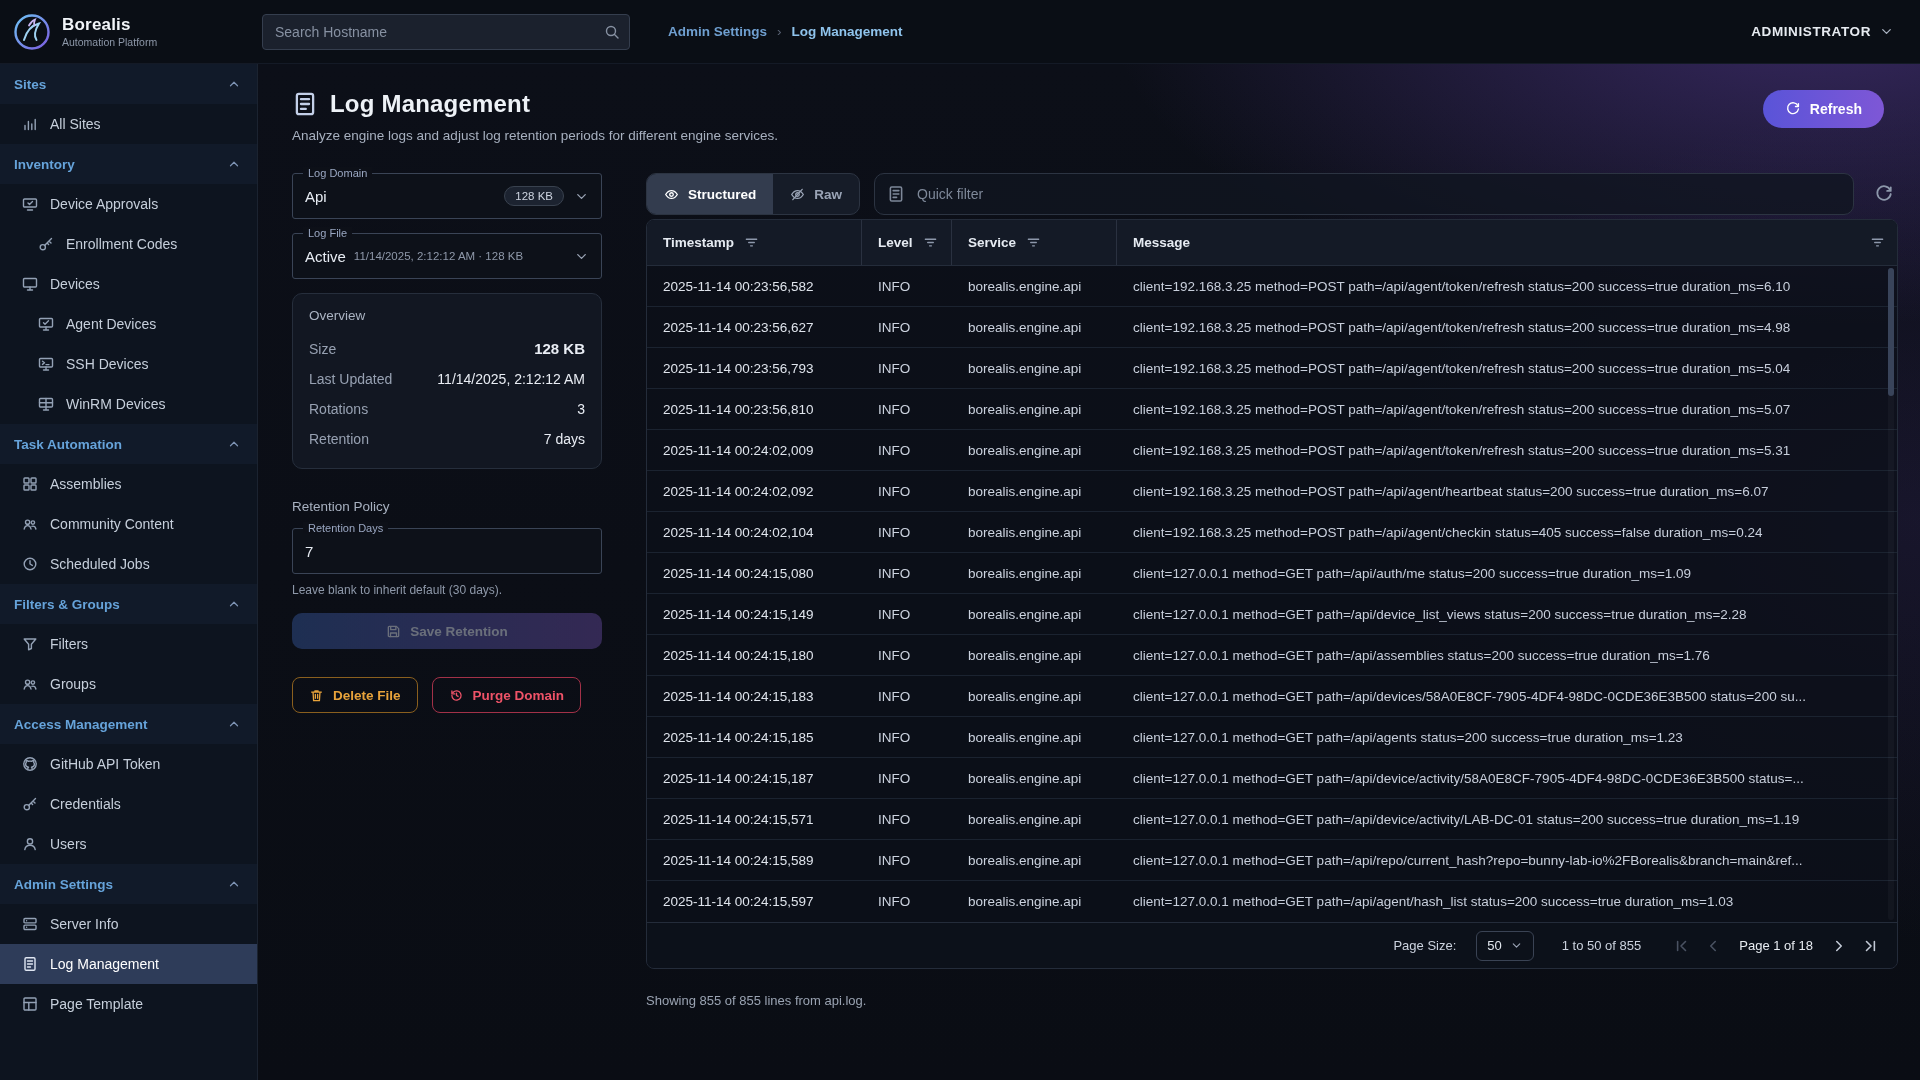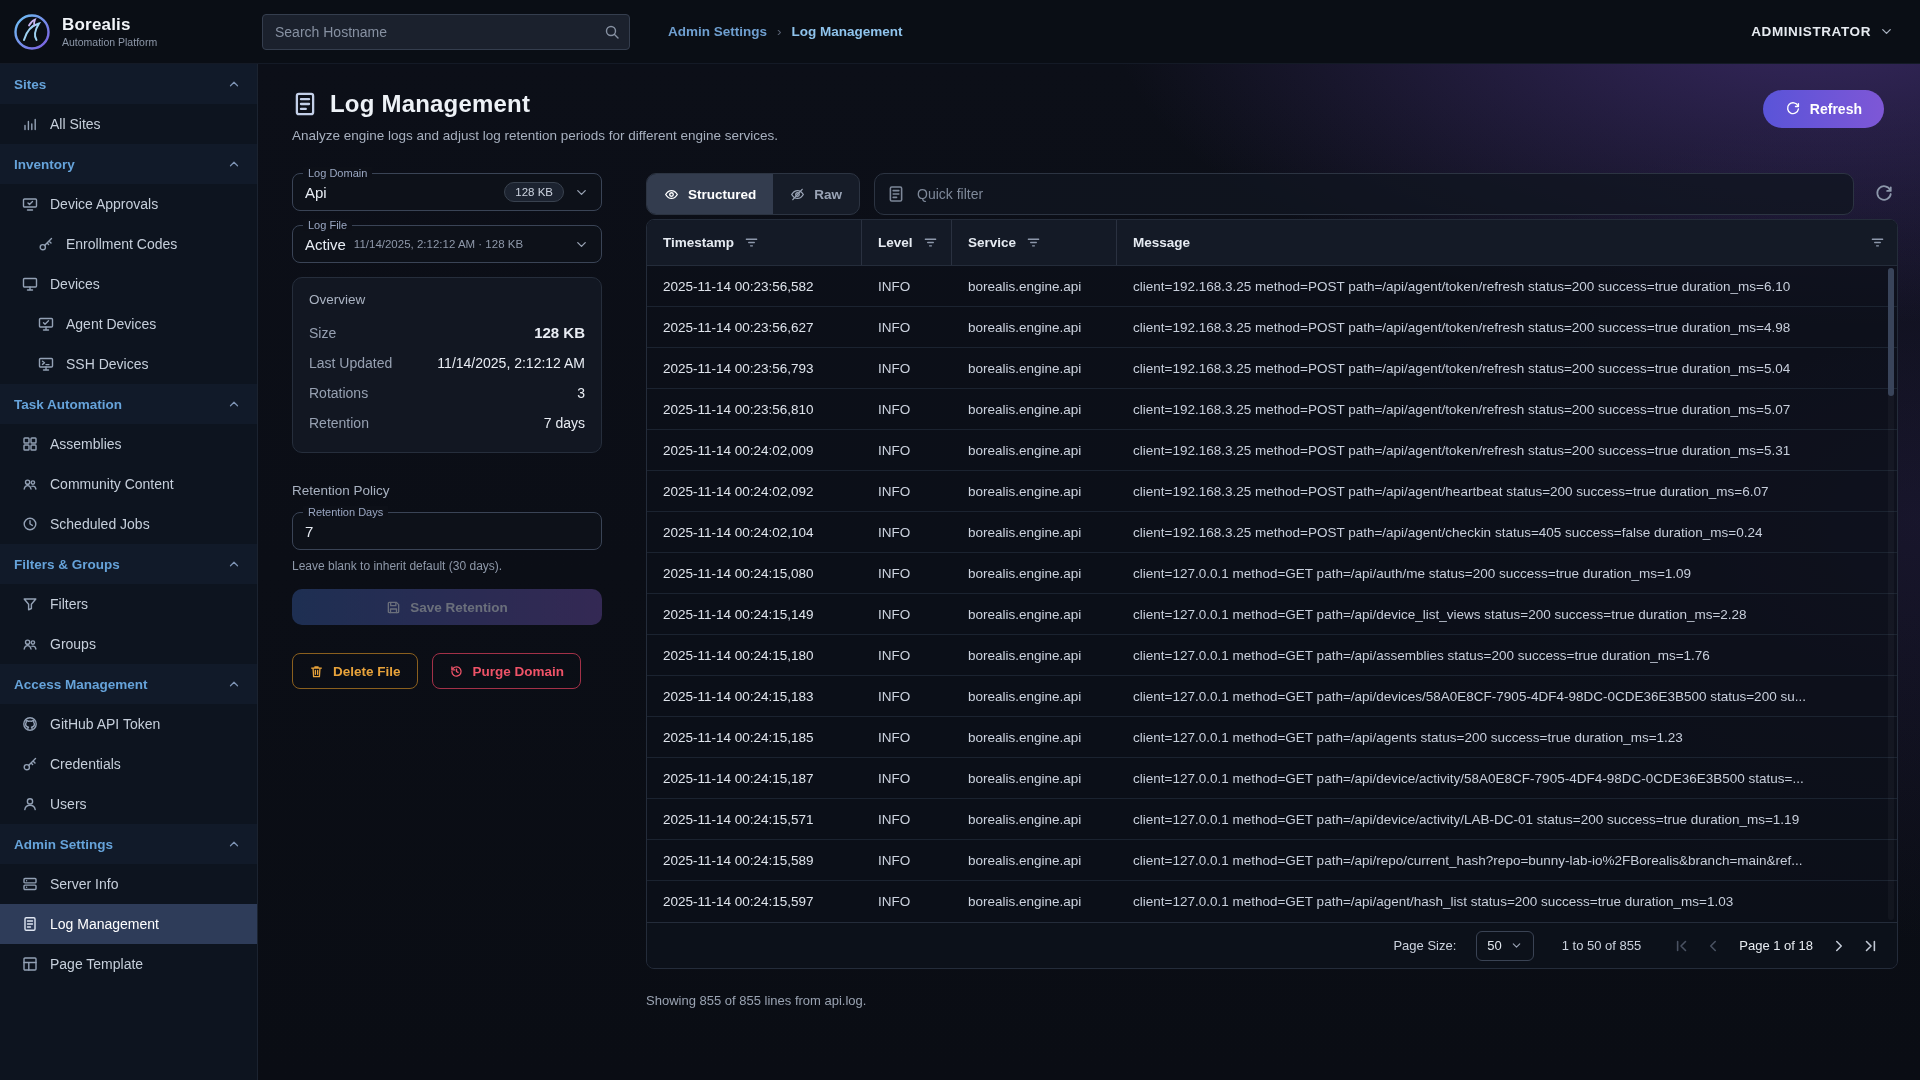--- a/index.html
+++ b/index.html
@@ -49,21 +49,21 @@
   .title-icon{color:#c3cfe8}
   h1{font-size:24px;font-weight:bold;color:#eef2f7;letter-spacing:.2px}
   .subtitle{margin-top:10px;font-size:13.5px;color:#a7b0bf}
   .refresh-btn{margin-left:auto;height:38px;padding:0 22px;border-radius:999px;border:none;cursor:pointer;
     background:linear-gradient(90deg,var(--accent-start,#5a54d8),var(--accent-end,#7e57d6));
     color:#fff;font-weight:bold;font-size:14px;display:flex;align-items:center;gap:9px;font-family:inherit}
   .content{flex:1;display:flex;padding:12px 22px 0 34px;gap:44px;min-height:0}
 
   
   .left-panel{width:310px;flex:0 0 310px}
-  .fld{position:relative;background:#0d1119;border:1px solid #3a4456;border-radius:8px;height:38px;
+  .fld{position:relative;background:#0d1119;border:1px solid #3a4456;border-radius:3px;height:46px;
     display:flex;align-items:center;padding:0 12px;margin-bottom:14px;cursor:pointer}
   .fld-label{position:absolute;top:-7px;left:10px;font-size:11px;color:#9aa7c2;background:#0d1018;padding:0 5px;cursor:default}
   .fld-value{font-size:15px;color:#e8edf4}
   .fld-meta{font-size:11.5px;color:#8e98a9;margin-left:8px;white-space:nowrap;overflow:hidden}
   .fld-badge{margin-left:auto;background:#1c2330;border:1px solid #39424f;border-radius:999px;
     font-size:11.5px;padding:3px 10px;color:#cdd4e0;white-space:nowrap}
   .fld-caret{color:#9aa4b5;margin-left:10px;flex:0 0 auto}
   .fld-caret.auto{margin-left:auto}
   .card{background:#121722;border:1px solid #262e3c;border-radius:10px;padding:14px 16px;margin-top:14px}
   .card-title{font-size:13.5px;color:#aab3c2;margin-bottom:10px}
@@ -237,20 +237,29 @@
         </div>
         <div class="nav-item indent">
           <span class="icon nav-ic">
             <svg viewBox="0 0 16 16" width="16" height="16" fill="none" stroke="currentColor" stroke-width="1.4" stroke-linecap="round" stroke-linejoin="round">
               <rect x="1.5" y="2.5" width="13" height="8.5" rx="1"></rect>
               <path d="M5.5 14h5M8 11v3M4.5 5.2l2 1.6-2 1.6M8 8.6h3"></path>
             </svg>
           </span>
           <span class="nav-label">SSH Devices</span>
         </div>
+        <div class="nav-item indent">
+          <span class="icon nav-ic">
+            <svg viewBox="0 0 16 16" width="16" height="16" fill="none" stroke="currentColor" stroke-width="1.4" stroke-linecap="round" stroke-linejoin="round">
+              <rect x="1.5" y="2.5" width="13" height="8.5" rx="1"></rect>
+              <path d="M5.5 14h5M8 11v3M8 2.5v8.5M1.5 6.8h13"></path>
+            </svg>
+          </span>
+          <span class="nav-label">WinRM Devices</span>
+        </div>
         <div class="nav-head">
           <span>Task Automation</span>
           <span class="icon nav-chev">
             <svg viewBox="0 0 16 16" width="14" height="14" fill="none" stroke="currentColor" stroke-width="1.4" stroke-linecap="round" stroke-linejoin="round">
               <path d="M4 10l4-4 4 4"></path>
             </svg>
           </span>
         </div>
         <div class="nav-item">
           <span class="icon nav-ic">

